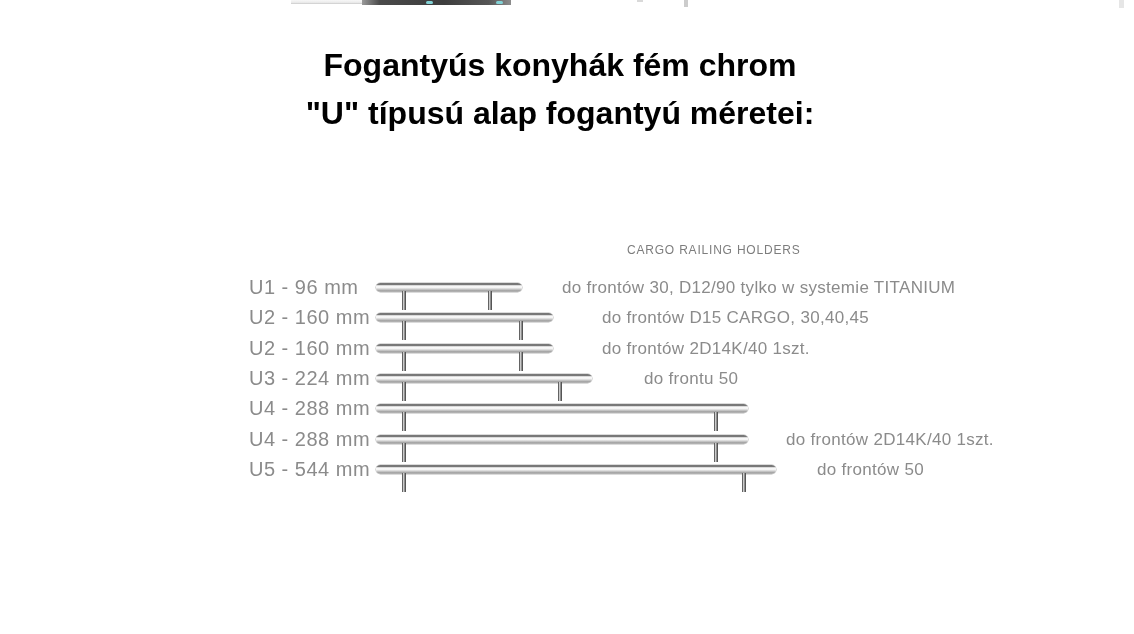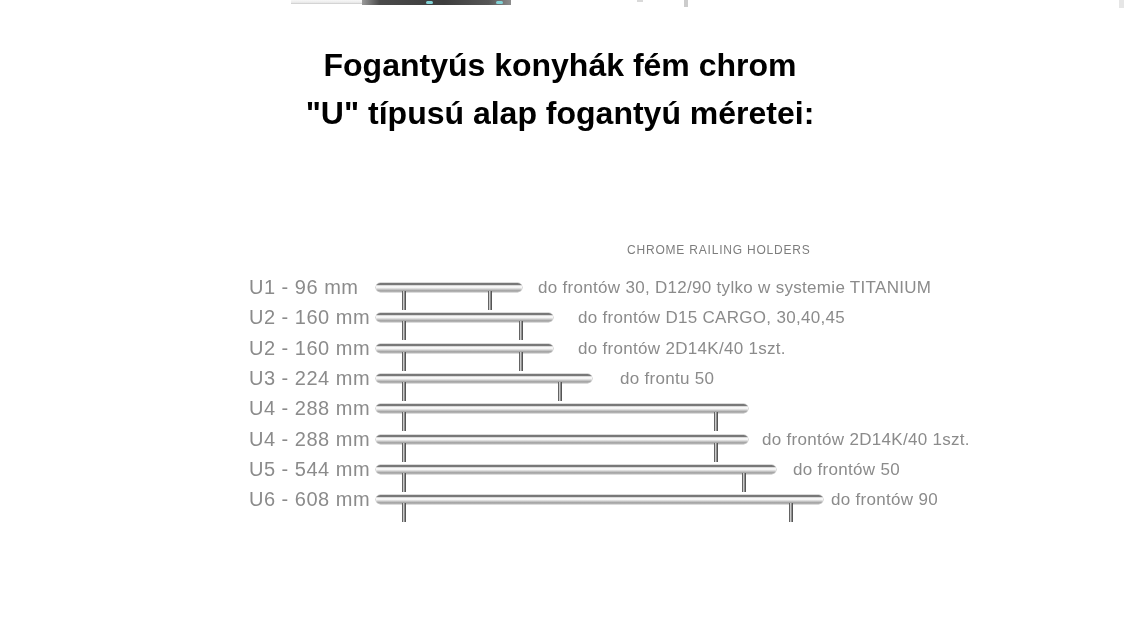--- a/index.html
+++ b/index.html
@@ -73,21 +73,21 @@
   }
   .post{
     position:absolute;top:8px;width:4px;height:19px;
     background:linear-gradient(to right,#2f2f2f 0%,#d6d6d6 40%,#7a7a7a 70%,#3c3c3c 100%);
   }
   .post-left{left:26px;}
   .post-right{right:30px;}
   .desc{
     position:absolute;top:-3px;
     color:var(--text-gray);
-    font-size:17px;letter-spacing:0.3px;white-space:nowrap;
+    font-size:17px;letter-spacing:0.3px;white-space:nowrap;margin-left:24px;
   }
 </style>
 </head>
 <body>
 
 <div class="page">
 
   <div class="strip-light"></div>
   <div class="strip-dark">
     <span class="strip-dot dot-1"></span>
@@ -95,21 +95,21 @@
   </div>
   <div class="speck speck-1"></div>
   <div class="speck speck-2"></div>
   <div class="speck speck-3"></div>
 
   <div class="title-block">
     <div>Fogantyús konyhák fém chrom</div>
     <div>"U" típusú alap fogantyú méretei:</div>
   </div>
 
-  <div class="section-subheading">CHROME RAILING HOLDERS</div>
+  <div class="section-subheading">CARGO RAILING HOLDERS</div>
 
   <div class="rows" id="rows">
     <div class="row" style="top: 281px;">
       <div class="size-label">U1 - 96 mm</div>
       <div class="handle" style="width: 146px;">
         <div class="bar"></div>
         <div class="post post-left"></div>
         <div class="post post-right"></div>
       </div>
       <div class="desc" style="left: 538px;">do frontów 30, D12/90 tylko w systemie TITANIUM</div>
@@ -167,24 +167,15 @@
     <div class="row" style="top: 463px;">
       <div class="size-label">U5 - 544 mm</div>
       <div class="handle" style="width: 400px;">
         <div class="bar"></div>
         <div class="post post-left"></div>
         <div class="post post-right"></div>
       </div>
       <div class="desc" style="left: 793px;">do frontów 50</div>
     </div>
 
-    <div class="row" style="top: 493px;">
-      <div class="size-label">U6 - 608 mm</div>
-      <div class="handle" style="width: 447px;">
-        <div class="bar"></div>
-        <div class="post post-left"></div>
-        <div class="post post-right"></div>
-      </div>
-      <div class="desc" style="left: 831px;">do frontów 90</div>
-    </div>
   </div>
 
 </div>
 
 </body></html>

